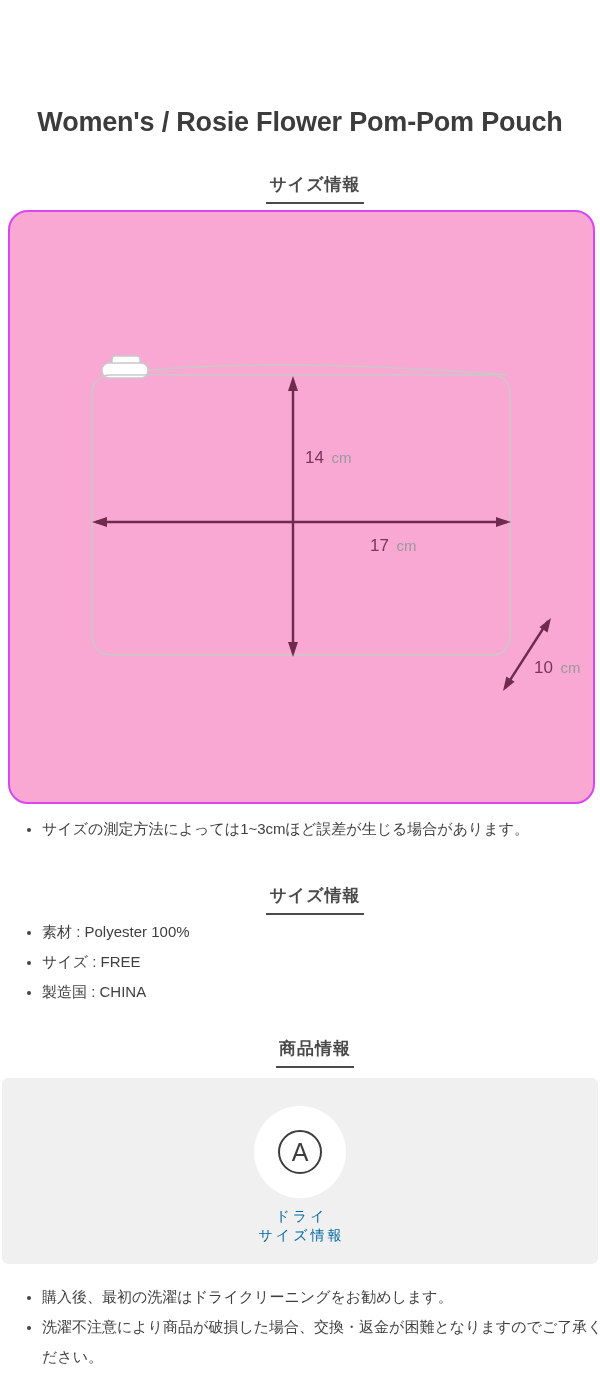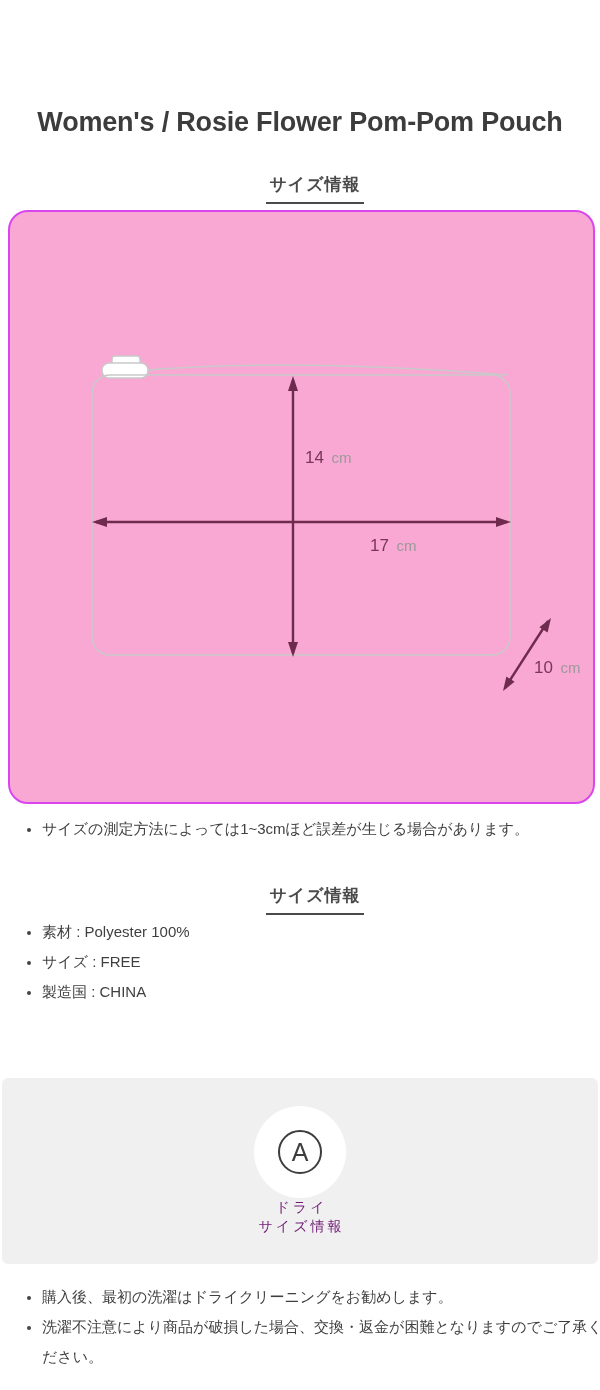--- a/index.html
+++ b/index.html
@@ -54,22 +54,22 @@
     margin:28px auto 0 auto;
     display:flex;align-items:center;justify-content:center;
   }
   .care-circle-inner{
     width:40px;height:40px;border-radius:50%;
     border:2px solid #3d3d3d;
     display:flex;align-items:center;justify-content:center;
     font-size:25px;color:#3d3d3d;font-weight:400;
   }
   .care-label{
-    text-align:center;
-    font-size:14px;line-height:19px;color:#701a75;
+    margin-top:9px;text-align:center;
+    font-size:14px;line-height:19px;color:#0369a1;
     letter-spacing:3px;text-indent:3px;
   }
   
   .outline{stroke:#c9c9c9;stroke-width:1.5;fill:none;}
   .outline-fill{stroke:#c9c9c9;stroke-width:1.5;fill:#ffffff;}
   .measure{stroke:#6f2b4d;stroke-width:2.4;fill:none;}
   .arrow{fill:#6f2b4d;stroke:none;}
   .num{fill:#7a3558;font-size:17px;font-weight:500;font-family:"Liberation Sans","DejaVu Sans",sans-serif;}
   .unit{fill:#9a9a9a;font-size:15px;font-weight:400;}
 </style>
@@ -130,20 +130,23 @@
   <div class="sec-head" style="top:884px">
     <span class="underlined">サイズ情報</span>
   </div>
 
   <ul class="note-list" style="top:917px">
     <li>素材 : Polyester 100%</li>
     <li>サイズ : FREE</li>
     <li>製造国 : CHINA</li>
   </ul>
 
+  <div class="sec-head" style="top:1037px">
+    <span class="underlined">商品情報</span>
+  </div>
 
   <div class="care-panel">
     <div class="care-circle-outer">
       <div class="care-circle-inner">
         <span>A</span>
       </div>
     </div>
     <div class="care-label">
       <div>ドライ</div>
       <div>サイズ情報</div>

